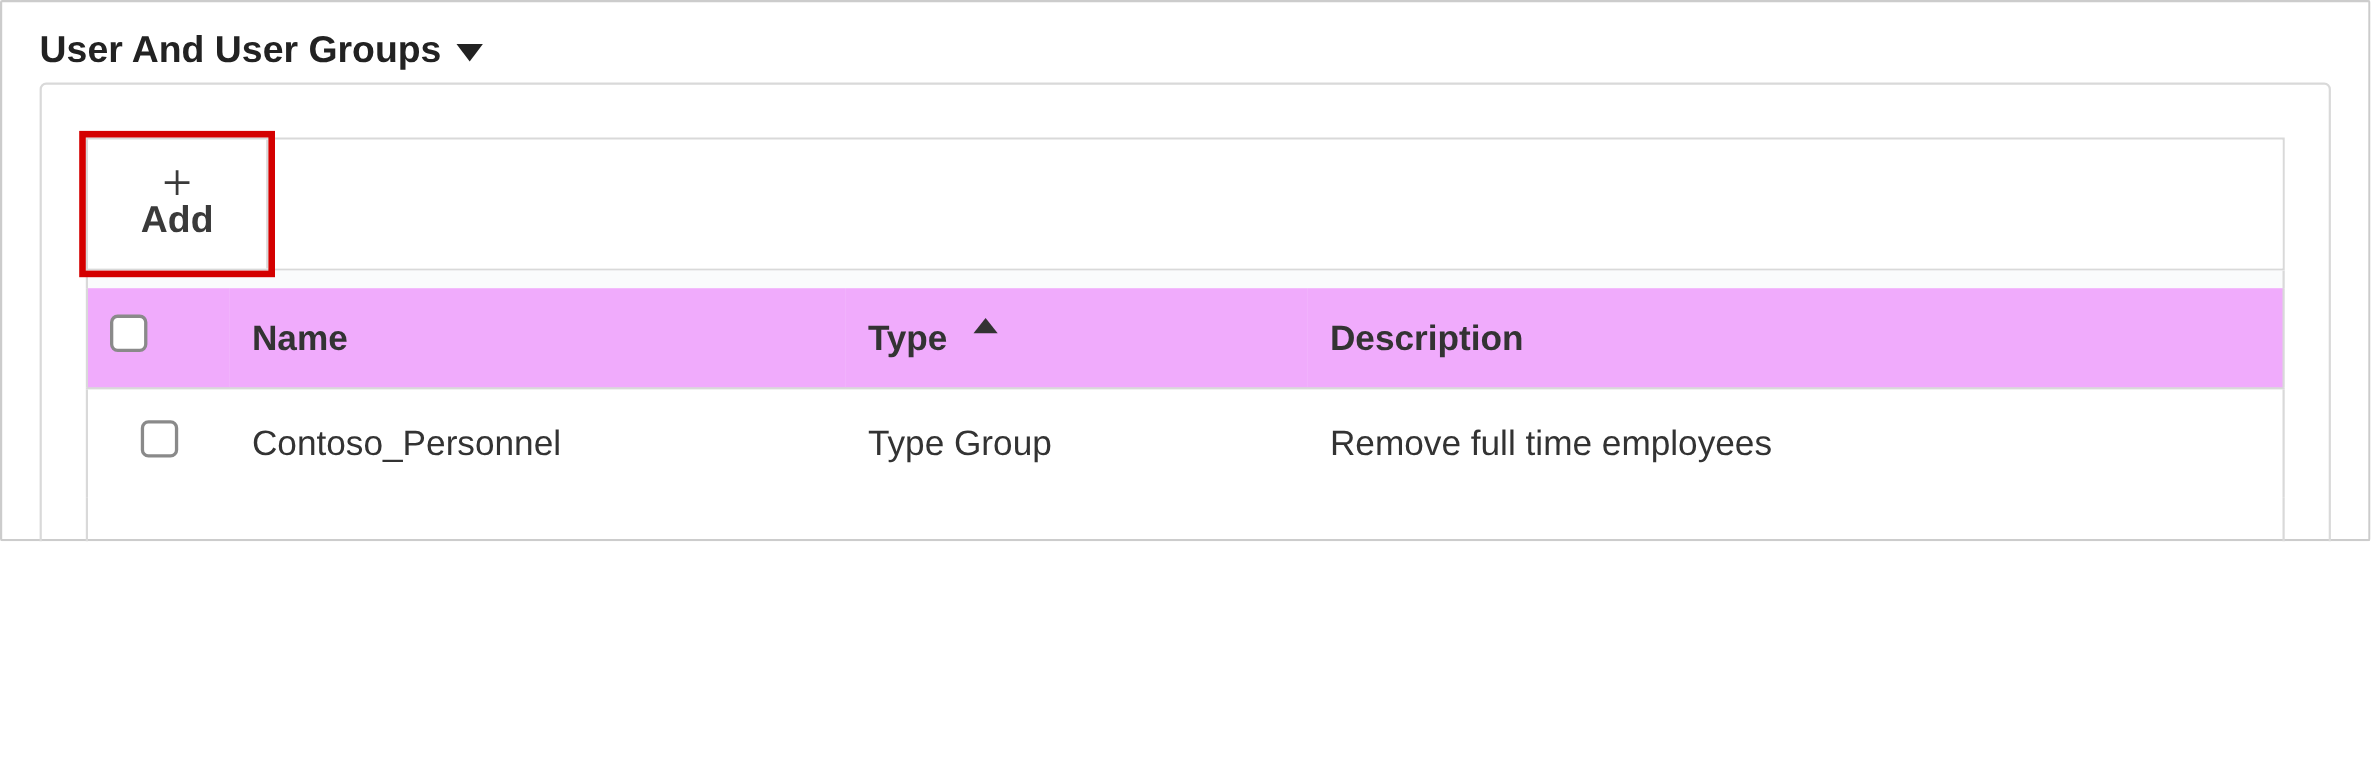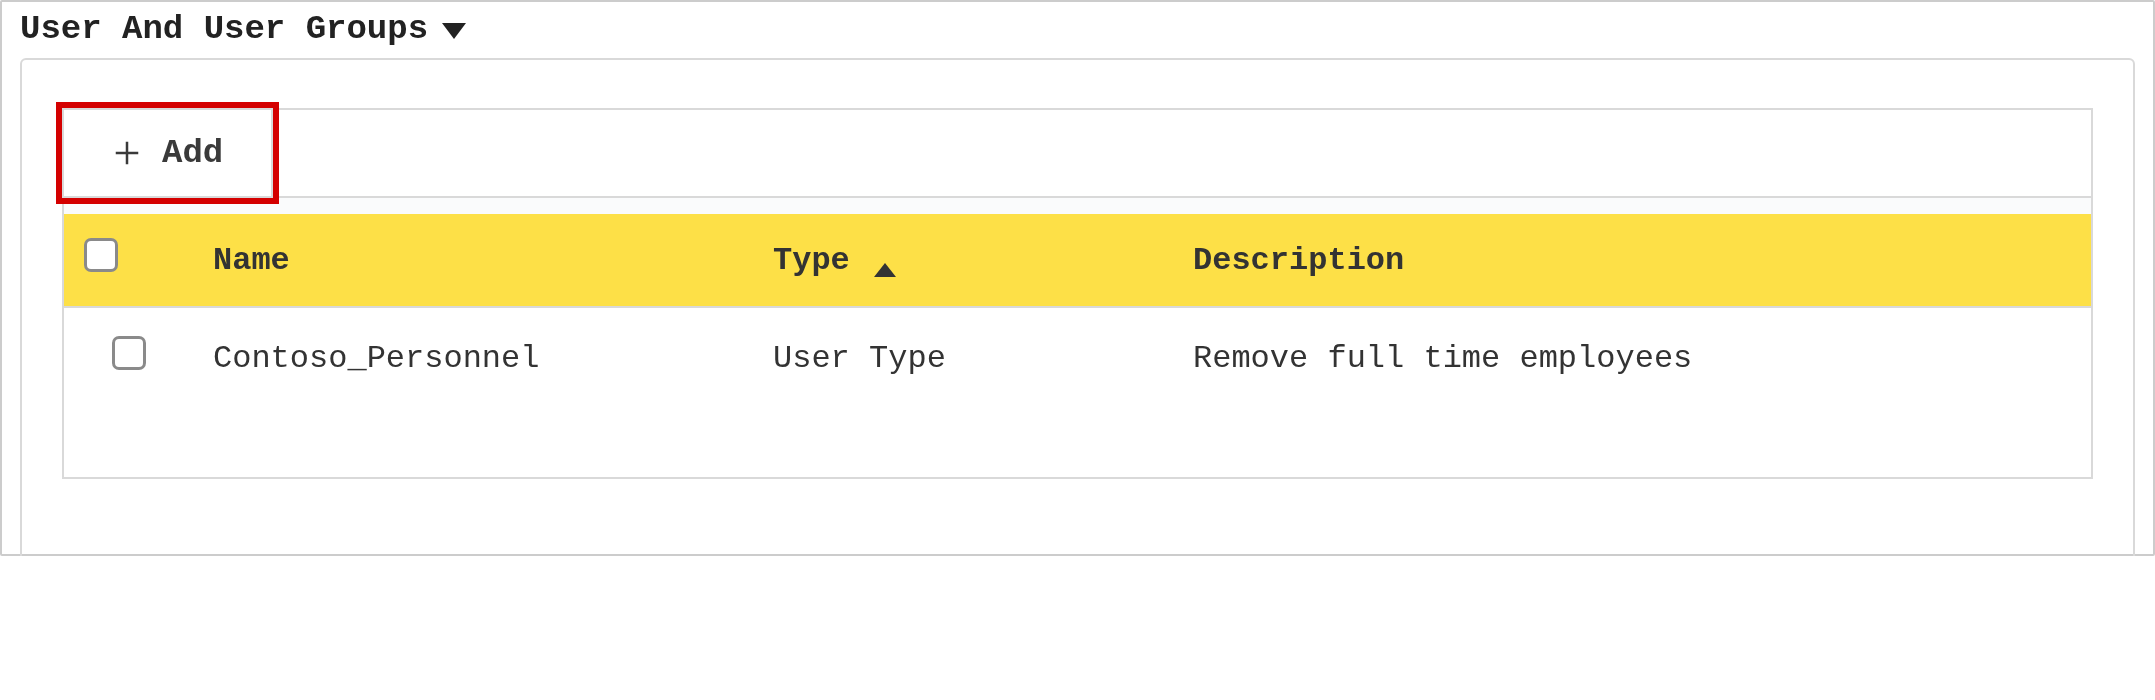--- a/index.html
+++ b/index.html
@@ -4,26 +4,25 @@
 <style>
   * { box-sizing: border-box; }
   html, body {
     margin: 0; padding: 0;
     font-family: "Segoe UI", Arial, Helvetica, sans-serif;
     background: #fff;
     color: #333;
   }
   .outer {
     width: 2155px;
-    height: 556px;
+    height: 492px;
     border: 2px solid #ccc;
     border-radius: 2px;
-    padding: 0;
+    padding: 16px;
     position: relative;
-    font-family: Liberation Mono, monospace;
   }
   .section-title-row {
     display: flex;
     align-items: center;
     gap: 14px;
     padding: 8px 18px 6px 18px;
   }
   .section-title {
     font-size: 34px;
     font-weight: 700;
@@ -43,28 +42,28 @@
     padding: 48px 40px 36px 40px;
     min-height: 600px;
   }
   .toolbar {
     display: flex;
     border: 2px solid #d9d9d9;
   }
   .toolbar-btn {
     display: flex;
     align-items: center;
-    gap: 20px;
     padding: 24px 48px;
     font-size: 34px;
     font-weight: 700;
     border-right: 2px solid #d9d9d9;
     cursor: pointer;
     user-select: none;
     background: #fff;
+    flex-direction: column;
   }
   .toolbar-btn.add {
     color: #3a3a3a;
   }
   .toolbar-btn.remove {
     color: #bdbdbd;
   }
   .toolbar-fill {
     flex: 1;
     background: #fff;
@@ -89,21 +88,21 @@
     border-right: 2px solid #d9d9d9;
   }
 
   table.data {
     width: 100%;
     border-collapse: collapse;
     border: 2px solid #d9d9d9;
     border-top: none;
   }
   table.data thead th {
-    background: #fde047;
+    background: #f0abfc;
     font-size: 32px;
     font-weight: 700;
     color: #333;
     text-align: left;
     padding: 24px 20px;
     border-bottom: 2px solid #d9d9d9;
   }
   table.data tbody td {
     font-size: 32px;
     color: #333;
@@ -123,21 +122,21 @@
   .checkbox {
     width: 34px; height: 34px;
     border: 3px solid #8a8a8a;
     border-radius: 7px;
     display: inline-block;
     background: #fff;
     margin: 0 auto;
   }
   .sort-ind {
     display: inline-flex;
-    align-items: flex-end;
+    align-items: flex-start;
     gap: 24px;
   }
   .sort-caret {
     width: 0; height: 0;
     border-left: 11px solid transparent;
     border-right: 11px solid transparent;
     border-bottom: 14px solid #333;
     display: inline-block;
     margin-bottom: 2px;
   }
@@ -187,21 +186,21 @@
             <span>Description</span>
           </th>
         </tr>
       </thead>
       <tbody>
         <tr>
           <td class="col-check" style="text-align:center;">
             <span class="checkbox"></span>
           </td>
           <td class="col-name">Contoso_Personnel</td>
-          <td class="col-type">User Type</td>
+          <td class="col-type">Type Group</td>
           <td class="col-desc">Remove full time employees</td>
         </tr>
         <tr class="spacer">
             <td colspan="4"></td>
           </tr>
       </tbody>
     </table>
 
   </div>
 </div>

